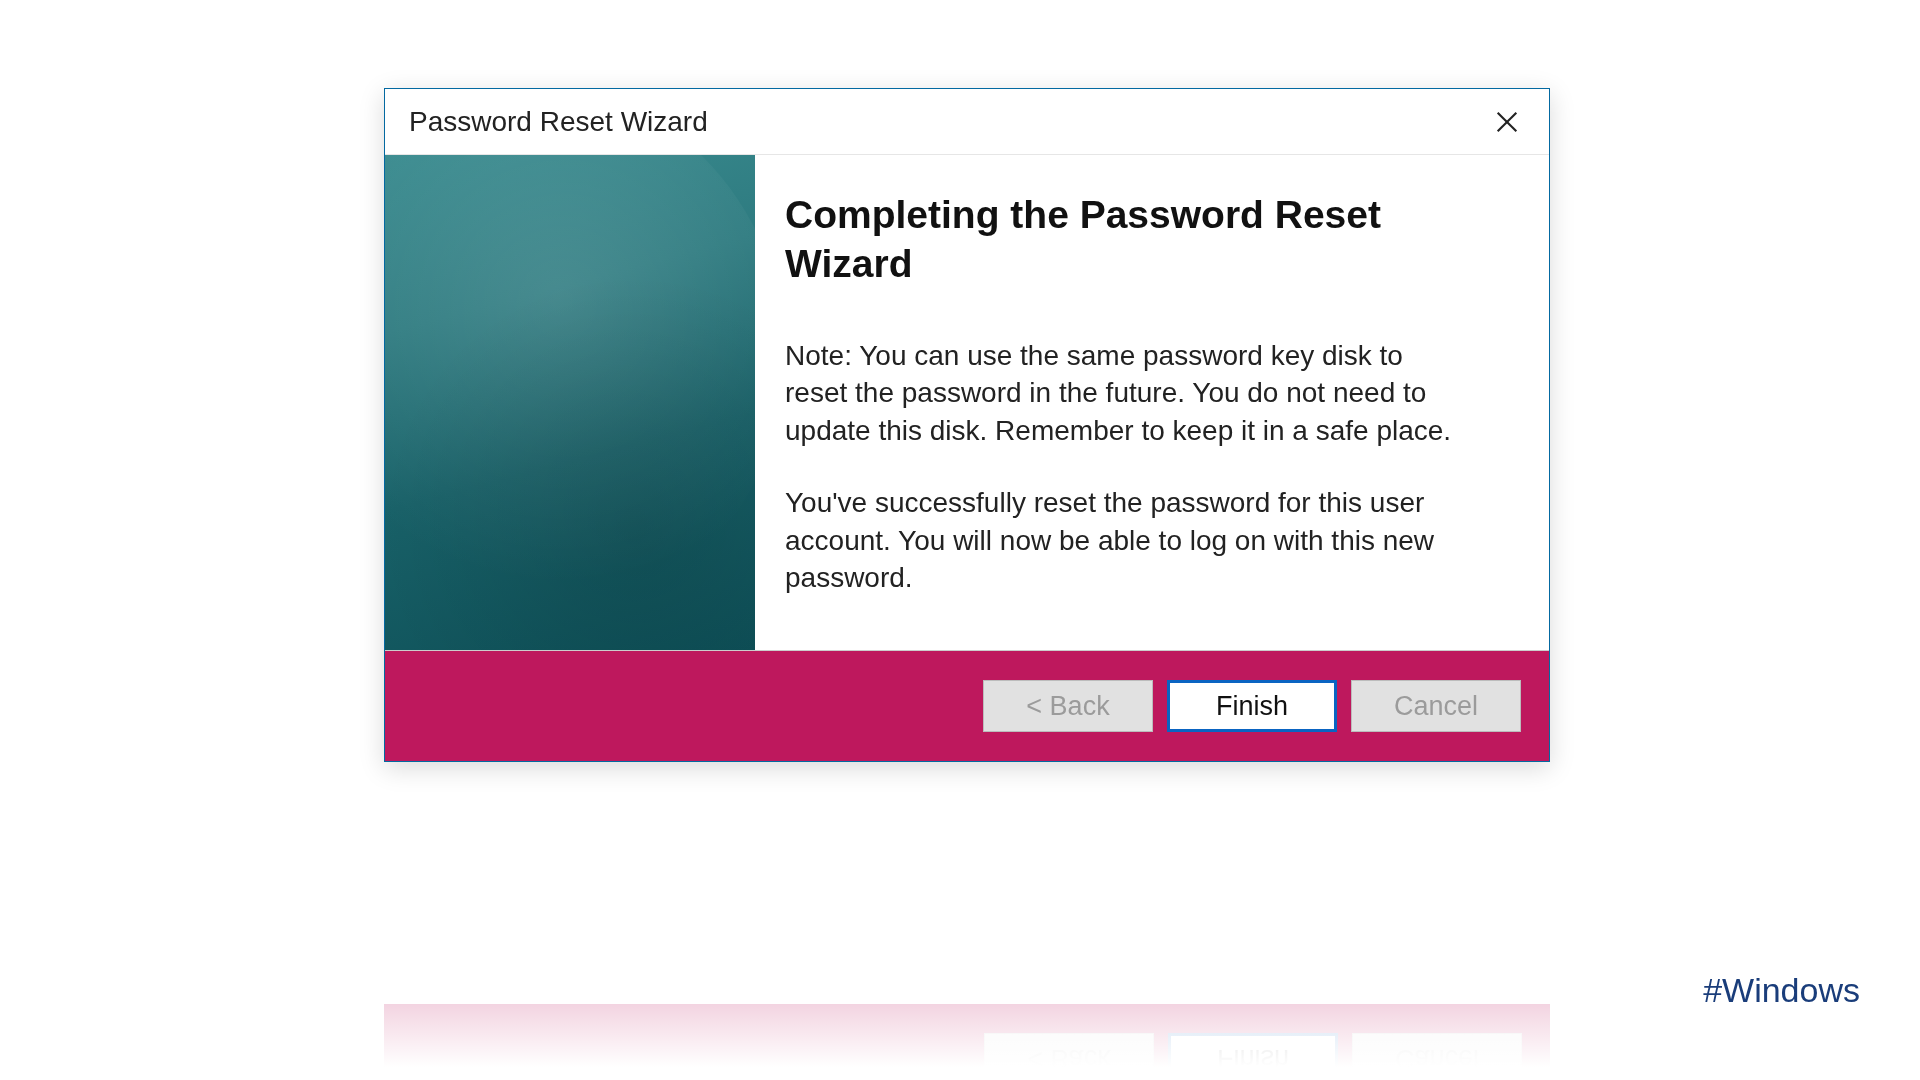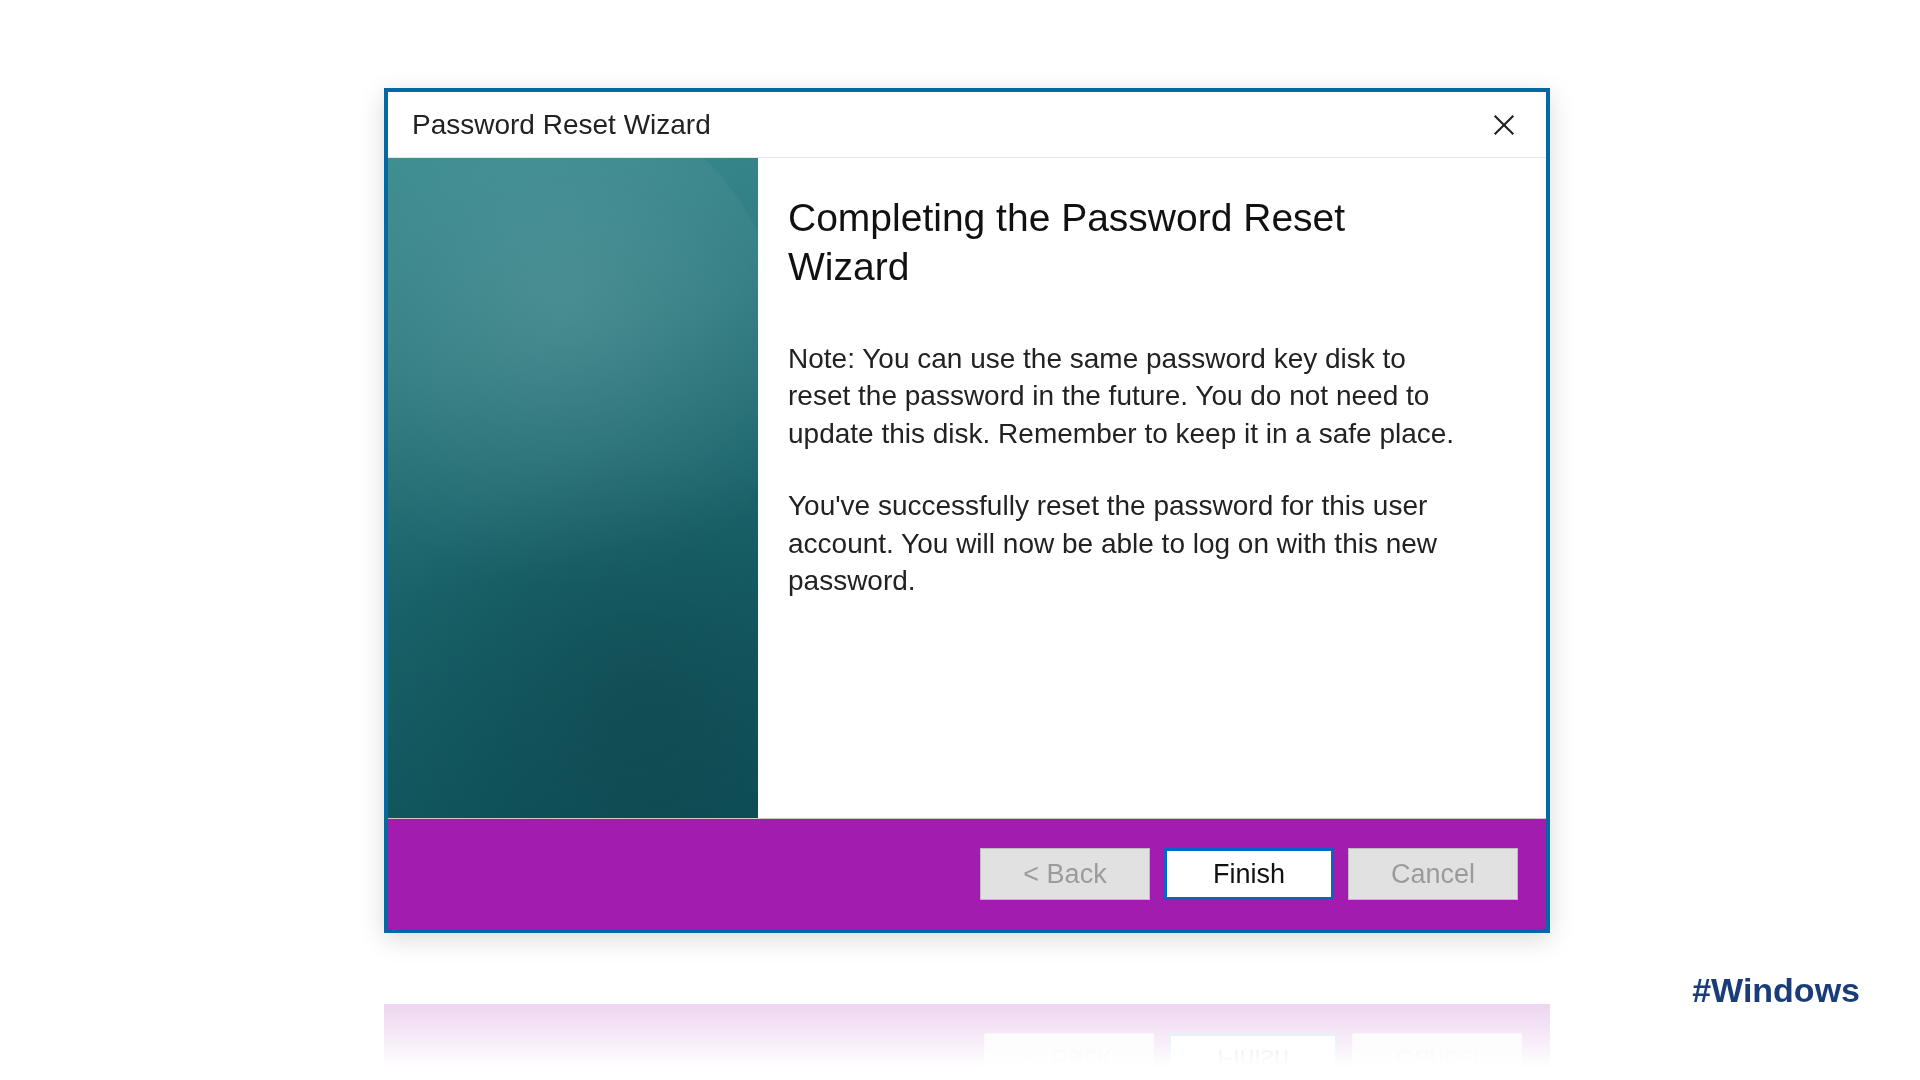--- a/index.html
+++ b/index.html
@@ -25,30 +25,30 @@
       letter-spacing: -4px;
       z-index: 0;
       user-select: none;
     }
     .hashtag {
       position: absolute;
       right: 60px;
       bottom: 70px;
       font-size: 34px;
       color: #1a3d7a;
-      font-weight: 700;
+      font-weight: 400;
     }
     .dialog {
       position: absolute;
       left: 384px;
       top: 88px;
       width: 1166px;
-      height: 845px;
-      background: #ffffff;
-      border: 4px solid #0369a1;
+      height: 674px;
+      background: #ffffff;
+      border: 1px solid #0369a1;
       box-shadow: 0 6px 24px rgba(0,0,0,0.15);
       z-index: 10;
     }
     .titlebar {
       height: 66px;
       display: flex;
       align-items: center;
       justify-content: space-between;
       padding: 0 18px 0 24px;
       background: #ffffff;
@@ -104,42 +104,42 @@
       border-radius: 50%;
     }
     .main-panel {
       flex: 1;
       padding: 36px 48px 28px 30px;
       display: flex;
       flex-direction: column;
     }
     .heading {
       font-size: 39px;
-      font-weight: 400;
+      font-weight: 700;
       color: #111;
       line-height: 1.25;
       margin-bottom: 48px;
       max-width: 640px;
     }
     .body-text {
       font-size: 28px;
       color: #222;
       line-height: 1.35;
       margin-bottom: 34px;
       max-width: 680px;
     }
     .close-instruction {
       font-size: 28px;
       color: #222;
       margin-top: auto;
       margin-bottom: 6px;
     }
     .button-bar {
       height: 110px;
-      background: #a21caf;
+      background: #be185d;
       display: flex;
       align-items: center;
       justify-content: flex-end;
       gap: 14px;
       padding: 0 28px;
     }
     .wiz-button {
       min-width: 170px;
       height: 52px;
       font-size: 27px;

